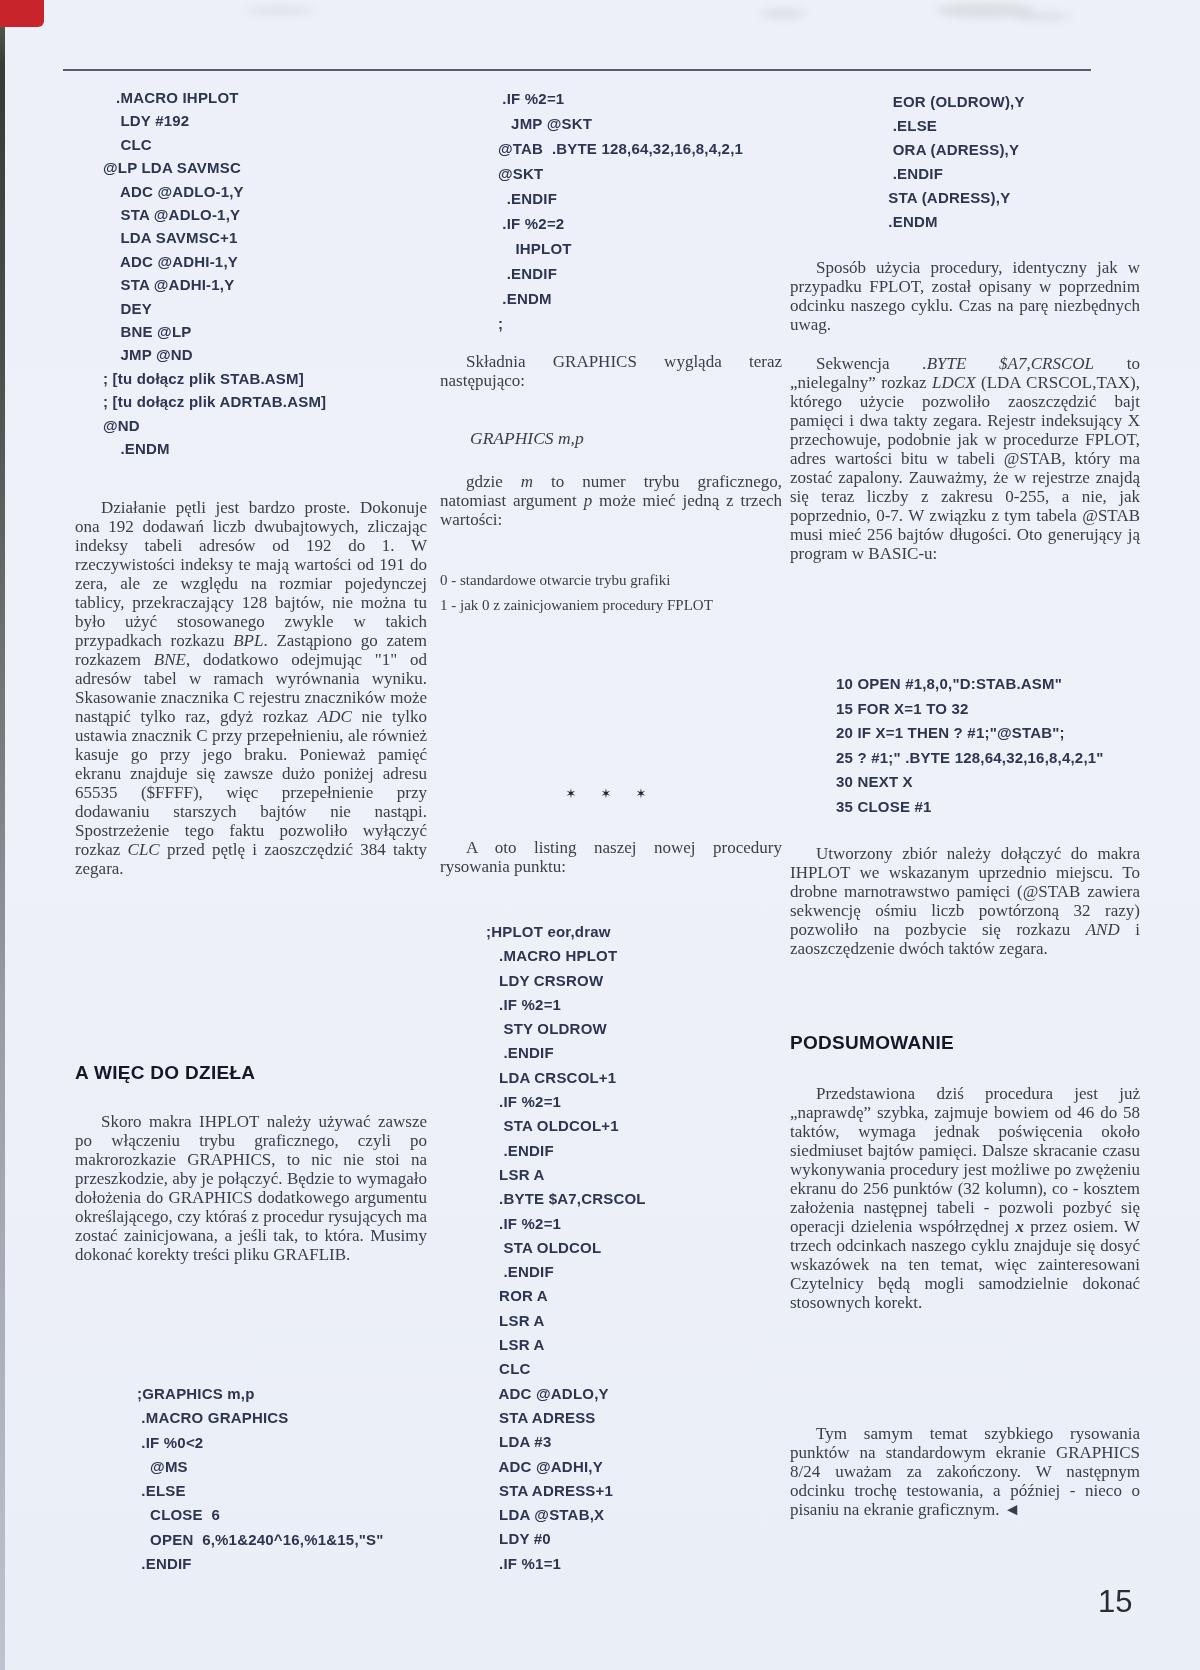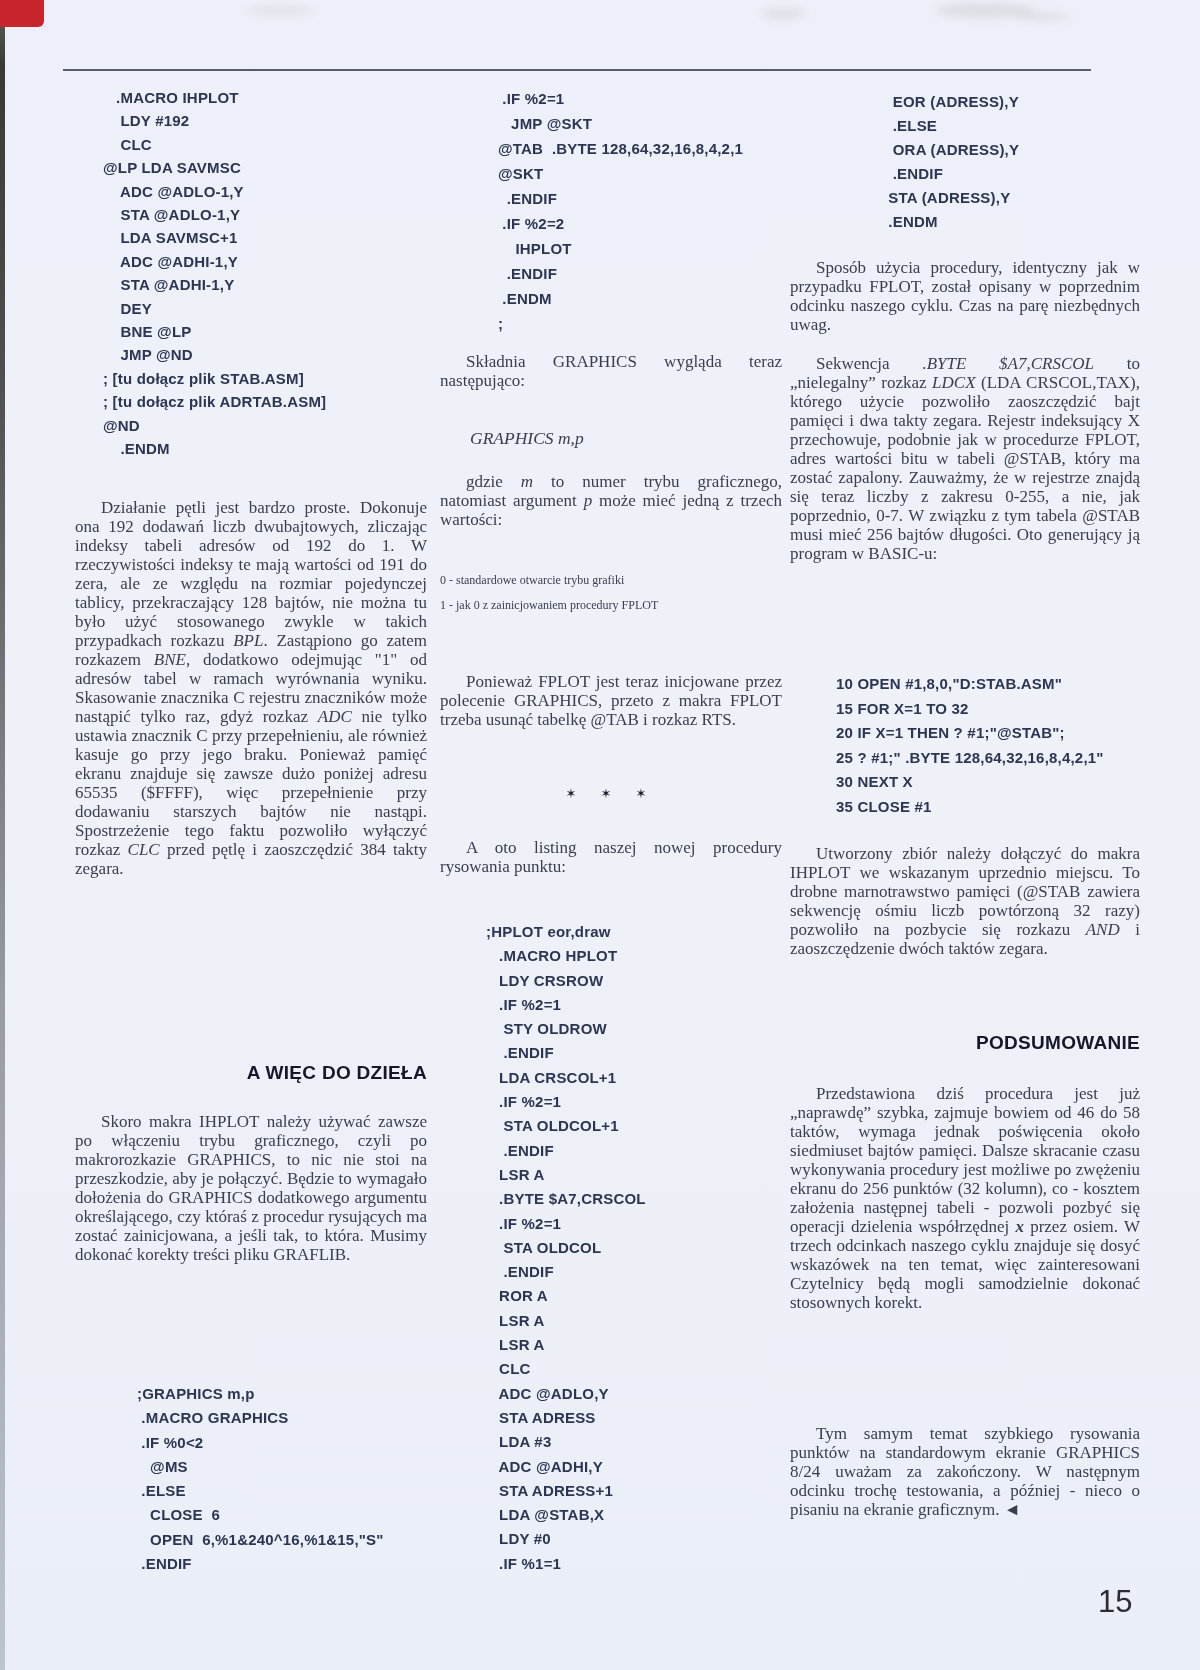--- a/index.html
+++ b/index.html
@@ -20,22 +20,22 @@
   .col2{left:440px;width:342px;}
   .col3{left:790px;width:350px;}
   .code{position:absolute;width:100%;box-sizing:border-box;
         font-family:"Liberation Sans",sans-serif;font-weight:700;font-size:15px;
         color:#2c3552;letter-spacing:.2px;}
   .code .cl{white-space:pre;line-height:var(--lh,24px);}
   .para{position:absolute;width:100%;margin:0;font-size:17px;line-height:19px;
         color:#383e4b;text-align:justify;text-indent:26px;}
   .para .i{font-style:italic;}
   .para .bi{font-style:italic;font-weight:bold;}
-  .list{position:absolute;width:100%;font-size:12px;line-height:25px;color:#383e4b;}
-  .heading{position:absolute;width:100%;margin:0;text-align:right;
+  .list{position:absolute;width:100%;font-size:15px;line-height:25px;color:#383e4b;}
+  .heading{position:absolute;width:100%;margin:0;text-align:left;
         font-family:"Liberation Sans",sans-serif;font-weight:700;font-size:19px;
         letter-spacing:.3px;color:#14182a;}
   .syntax{position:absolute;font-size:17.5px;font-style:italic;color:#383e4b;padding-left:30px;}
   .separator{position:absolute;width:100%;text-align:center;
         font-family:"DejaVu Sans",sans-serif;font-size:13px;color:#1c2030;letter-spacing:10px;}
   .page-number{position:absolute;left:1098px;top:1584px;
         font-family:"Liberation Sans",sans-serif;font-size:31px;font-weight:500;color:#2a2d33;}
 </style>
 </head>
 <body>
@@ -96,21 +96,20 @@
         <div class="cl"> .ENDM</div>
         <div class="cl">;</div>
       </div>
     <p class="para" style="top:352px"><span>Składnia GRAPHICS wygląda teraz następująco:</span></p>
     <div class="syntax" style="top:428px">GRAPHICS m,p</div>
     <p class="para" style="top:472px"><span>gdzie </span><span class="i">m</span><span> to numer trybu graficznego, natomiast argument </span><span class="i">p</span><span> może mieć jedną z trzech wartości:</span></p>
     <div class="list" style="top:568px">
         <div class="cl">0 - standardowe otwarcie trybu grafiki</div>
         <div class="cl">1 - jak 0 z zainicjowaniem procedury FPLOT</div>
       </div>
-    <p class="para" style="top:672px"><span>Ponieważ FPLOT jest teraz inicjowane przez polecenie GRAPHICS, przeto z makra FPLOT trzeba usunąć tabelkę @TAB i rozkaz RTS.</span></p>
     <div class="separator" style="top:786px">✶ ✶ ✶</div>
     <p class="para" style="top:838px"><span>A oto listing naszej nowej procedury rysowania punktu:</span></p>
     <div class="code" style="top:920px;padding-left:46px;--lh:24.3px">
         <div class="cl">;HPLOT eor,draw</div>
         <div class="cl">   .MACRO HPLOT</div>
         <div class="cl">   LDY CRSROW</div>
         <div class="cl">   .IF %2=1</div>
         <div class="cl">    STY OLDROW</div>
         <div class="cl">    .ENDIF</div>
         <div class="cl">   LDA CRSCOL+1</div>
@@ -132,21 +131,21 @@
         <div class="cl">   ADC @ADHI,Y</div>
         <div class="cl">   STA ADRESS+1</div>
         <div class="cl">   LDA @STAB,X</div>
         <div class="cl">   LDY #0</div>
         <div class="cl">   .IF %1=1</div>
       </div>
   </div>
 
   <div class="col col3">
     <div class="code" style="top:90px;padding-left:94px;--lh:24px">
-        <div class="cl">  EOR (ADRESS),Y</div>
+        <div class="cl">  EOR (OLDROW),Y</div>
         <div class="cl">  .ELSE</div>
         <div class="cl">  ORA (ADRESS),Y</div>
         <div class="cl">  .ENDIF</div>
         <div class="cl"> STA (ADRESS),Y</div>
         <div class="cl"> .ENDM</div>
       </div>
     <p class="para" style="top:258px"><span>Sposób użycia procedury, identyczny jak w przypadku FPLOT, został opisany w poprzednim odcinku naszego cyklu. Czas na parę niezbędnych uwag.</span></p>
     <p class="para" style="top:354px"><span>Sekwencja </span><span class="i">.BYTE $A7,CRSCOL</span><span> to „nielegalny” rozkaz </span><span class="i">LDCX</span><span> (LDA CRSCOL,TAX), którego użycie pozwoliło zaoszczędzić bajt pamięci i dwa takty zegara. Rejestr indeksujący X przechowuje, podobnie jak w procedurze FPLOT, adres wartości bitu w tabeli @STAB, który ma zostać zapalony. Zauważmy, że w rejestrze znajdą się teraz liczby z zakresu 0-255, a nie, jak poprzednio, 0-7. W związku z tym tabela @STAB musi mieć 256 bajtów długości. Oto generujący ją program w BASIC-u:</span></p>
     <div class="code" style="top:672px;padding-left:46px;--lh:24.5px">
         <div class="cl">10 OPEN #1,8,0,"D:STAB.ASM"</div>

